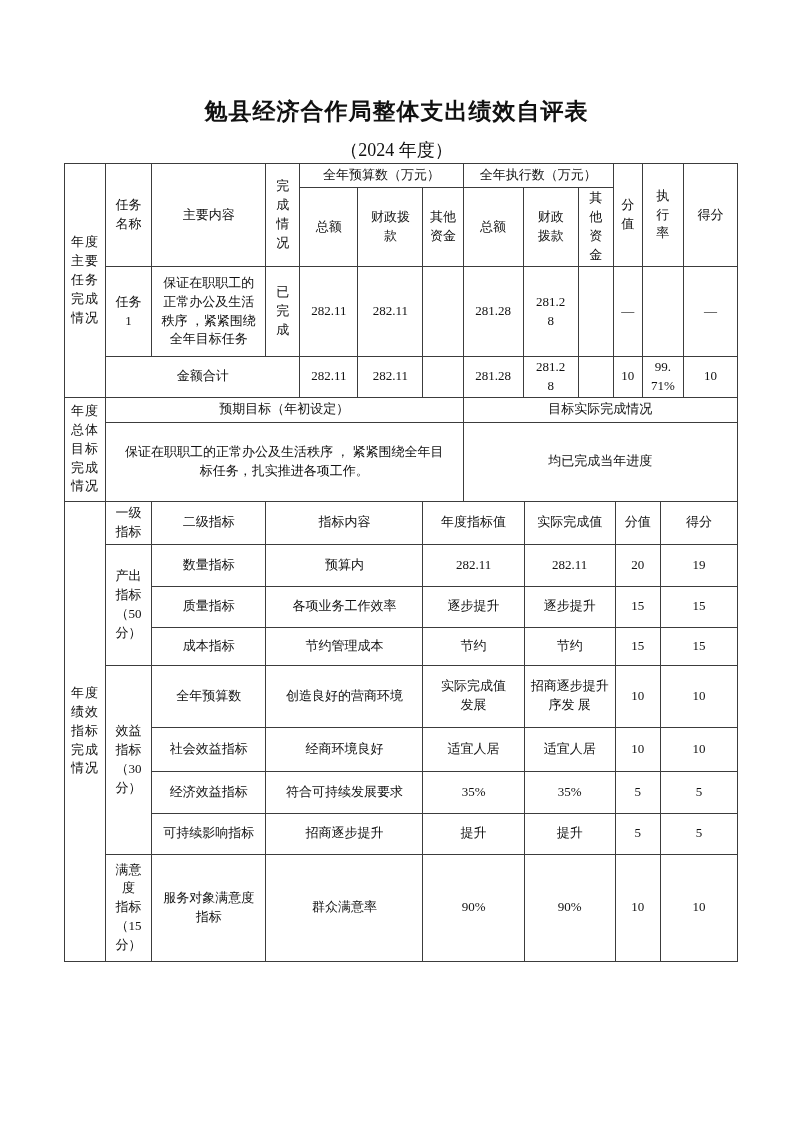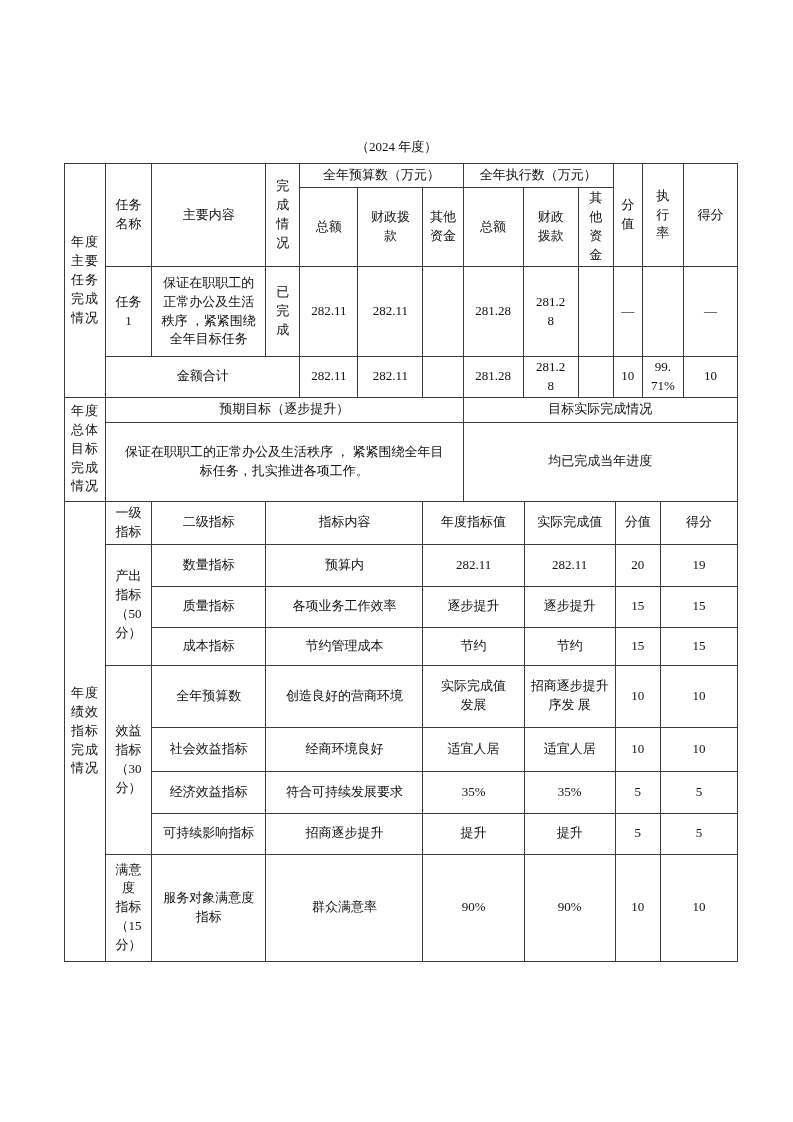--- a/index.html
+++ b/index.html
@@ -8,37 +8,38 @@
     font-family:"Liberation Serif","DejaVu Serif",serif;color:#111;
   }
   .sheet{position:relative;width:793px;height:1122px;background:#fff;}
   .doc-title{
     position:absolute;top:96px;left:0;width:100%;text-align:center;
     font-family:"DejaVu Sans","Liberation Sans",sans-serif;
     font-size:23px;font-weight:bold;letter-spacing:1px;margin:0;
   }
   .doc-subtitle{
     position:absolute;top:138px;left:0;width:100%;text-align:center;
-    font-size:13px;
+    font-size:18px;
   }
   .tablewrap{position:absolute;left:64px;top:163px;width:674px;}
   table{border-collapse:collapse;table-layout:fixed;width:674px;}
   table + table{margin-top:-1px;}
   td{
     border:1px solid #3c3c3c;text-align:center;vertical-align:middle;
     font-size:13px;line-height:1.45;padding:1px 2px;
     white-space:pre-line;overflow:hidden;word-break:break-all;
   }
   .sec-label{letter-spacing:1px;}
 </style>
 </head>
 <body>
 
 <div class="sheet">
 
+  <h1 class="doc-title">勉县经济合作局整体支出绩效自评表</h1>
   <div class="doc-subtitle">（2024 年度）</div>
 
   <div class="tablewrap">
 
 
     <table>
       <colgroup>
         <col style="width:41px">
           <col style="width:46px">
           <col style="width:114px">
@@ -134,21 +135,21 @@
           <col style="width:357px">
           <col style="width:274px">
         </colgroup>
       <tbody>
           <tr style="height:25px">
         <td rowspan="2" class="sec-label">年度
 总体
 目标
 完成
 情况</td>
-        <td>预期目标（逐步提升）</td>
+        <td>预期目标（年初设定）</td>
         <td>目标实际完成情况</td>
       </tr>
       <tr style="height:79px">
         <td>保证在职职工的正常办公及生活秩序 ， 紧紧围绕全年目
 标任务，扎实推进各项工作。</td>
         <td>均已完成当年进度</td>
       </tr>
     </tbody>
       </table>
 

